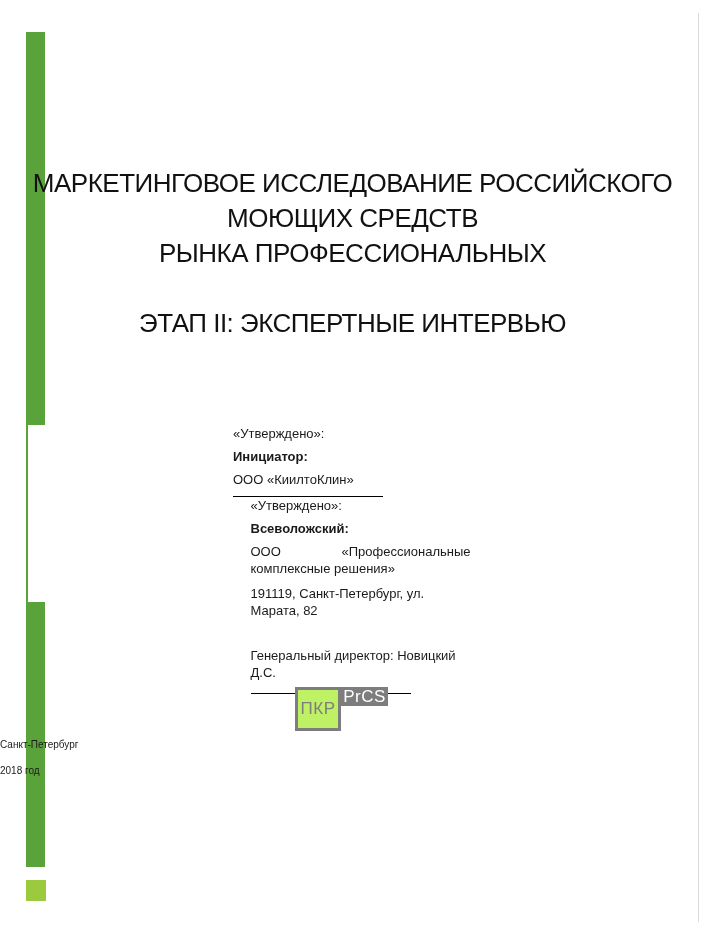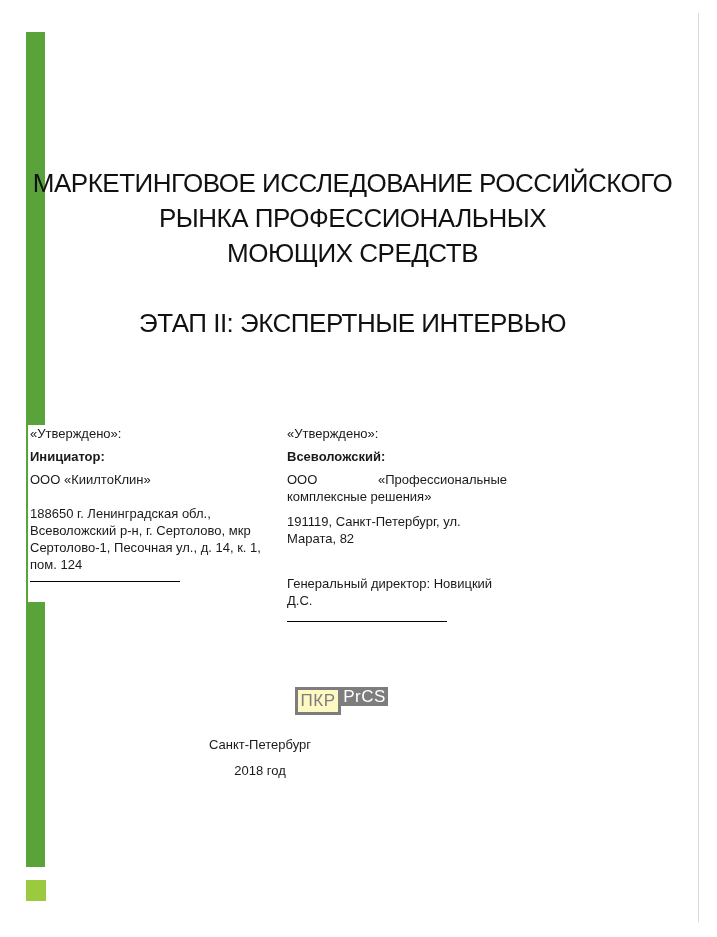--- a/index.html
+++ b/index.html
@@ -58,21 +58,22 @@
   .title-spacer { height: 35px; }
   
   .approval-block {
     position: absolute;
     left: 28px;
     top: 425px;
     width: 660px;
     height: 177px;
     background: #ffffff;
     display: flex;
-    align-items: flex-start;
+    align-items: center;
+    flex-direction: column;
   }
   .col { font-size: 13px; }
   .col p { margin: 0; line-height: 17px; }
   .col-left { width: 252px; margin-left: 2px; }
   .col-right { width: 220px; margin-left: 5px; }
   .col .role { margin-top: 6px; font-weight: bold; }
   .col .company { margin-top: 6px; }
   .col-right .company { text-align: justify; text-align-last: left; }
   .col-left .address { margin-top: 17px; }
   .col-right .address { margin-top: 8px; }
@@ -85,23 +86,23 @@
   .logo {
     position: absolute;
     left: 295px;
     top: 687px;
     height: 28px;
     display: flex;
   }
   .logo-left {
     box-sizing: border-box;
     width: 46px;
-    height: 28px;
+    height: 44px;
     border: 3px solid #7d7d7d;
-    background: #fef9c3;
+    background: #bef264;
     color: #7d7d7d;
     display: flex;
     align-items: center;
     justify-content: center;
     font-size: 17px;
     letter-spacing: 0.5px;
   }
   .logo-right {
     box-sizing: border-box;
     width: 47px;
@@ -113,49 +114,47 @@
     justify-content: center;
     font-size: 17px;
     letter-spacing: 0.5px;
   }
   
   .footer {
     position: absolute;
     left: 0;
     top: 736px;
     width: 520px;
-    text-align: center;
-    font-size: 13px;
+    font-size: 10px;
   }
   .footer p { margin: 0; line-height: 17px; }
   .footer .year { margin-top: 9px; }
 </style>
 </head>
 <body>
 
 <div class="page">
 
   <div class="right-edge"></div>
   <div class="green-bar"></div>
   <div class="green-square"></div>
 
   <div class="title-block">
     <div>МАРКЕТИНГОВОЕ ИССЛЕДОВАНИЕ РОССИЙСКОГО</div>
+    <div>МОЮЩИХ СРЕДСТВ</div>
     <div>РЫНКА ПРОФЕССИОНАЛЬНЫХ</div>
-    <div>МОЮЩИХ СРЕДСТВ</div>
     <div class="title-spacer"></div>
     <div>ЭТАП II: ЭКСПЕРТНЫЕ ИНТЕРВЬЮ</div>
   </div>
 
   <div class="approval-block">
     <div class="col col-left">
       <p class="approved">«Утверждено»:</p>
       <p class="role">Инициатор:</p>
       <p class="company">ООО «КиилтоКлин»</p>
-      <p class="address">188650 г. Ленинградская обл., Всеволожский р-н, г. Сертолово, мкр Сертолово-1, Песочная ул., д. 14, к. 1, пом. 124</p>
       <div class="sig-line"></div>
     </div>
     <div class="col col-right">
       <p class="approved">«Утверждено»:</p>
       <p class="role">Всеволожский:</p>
       <p class="company">ООО «Профессиональные комплексные решения»</p>
       <p class="address">191119, Санкт-Петербург, ул. Марата, 82</p>
       <p class="director">Генеральный директор: Новицкий Д.С.</p>
       <div class="sig-line"></div>
     </div>

